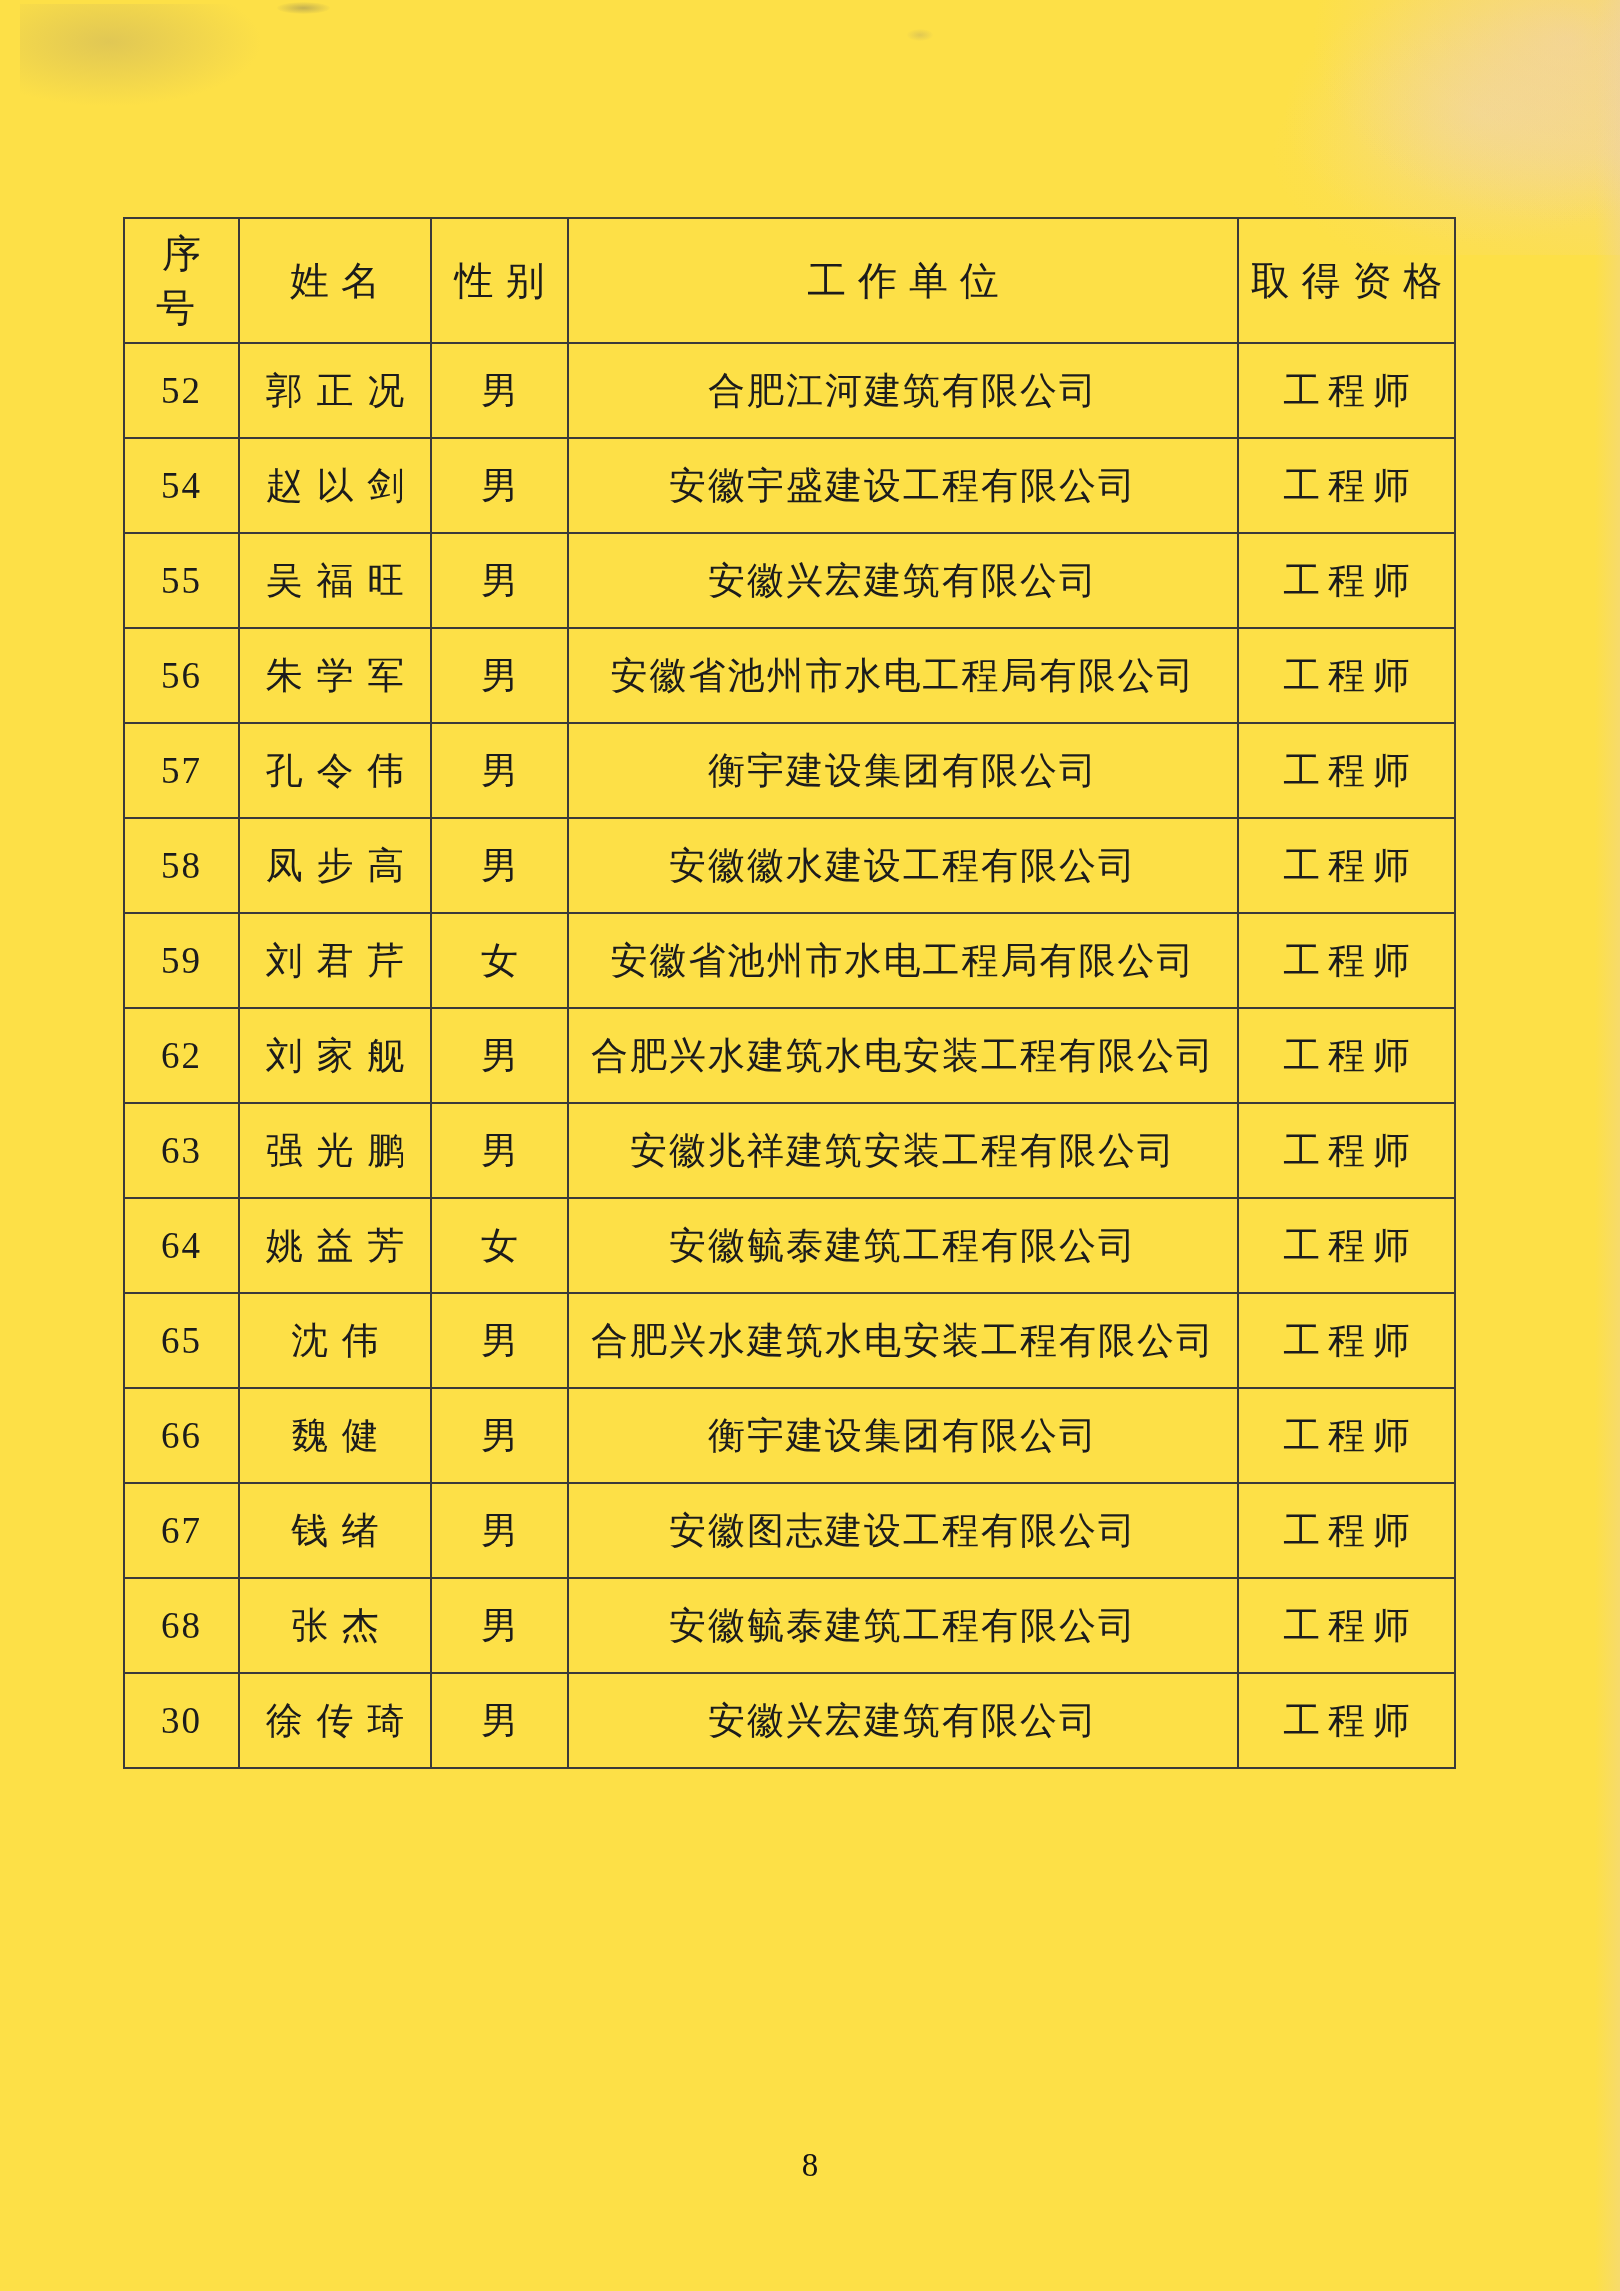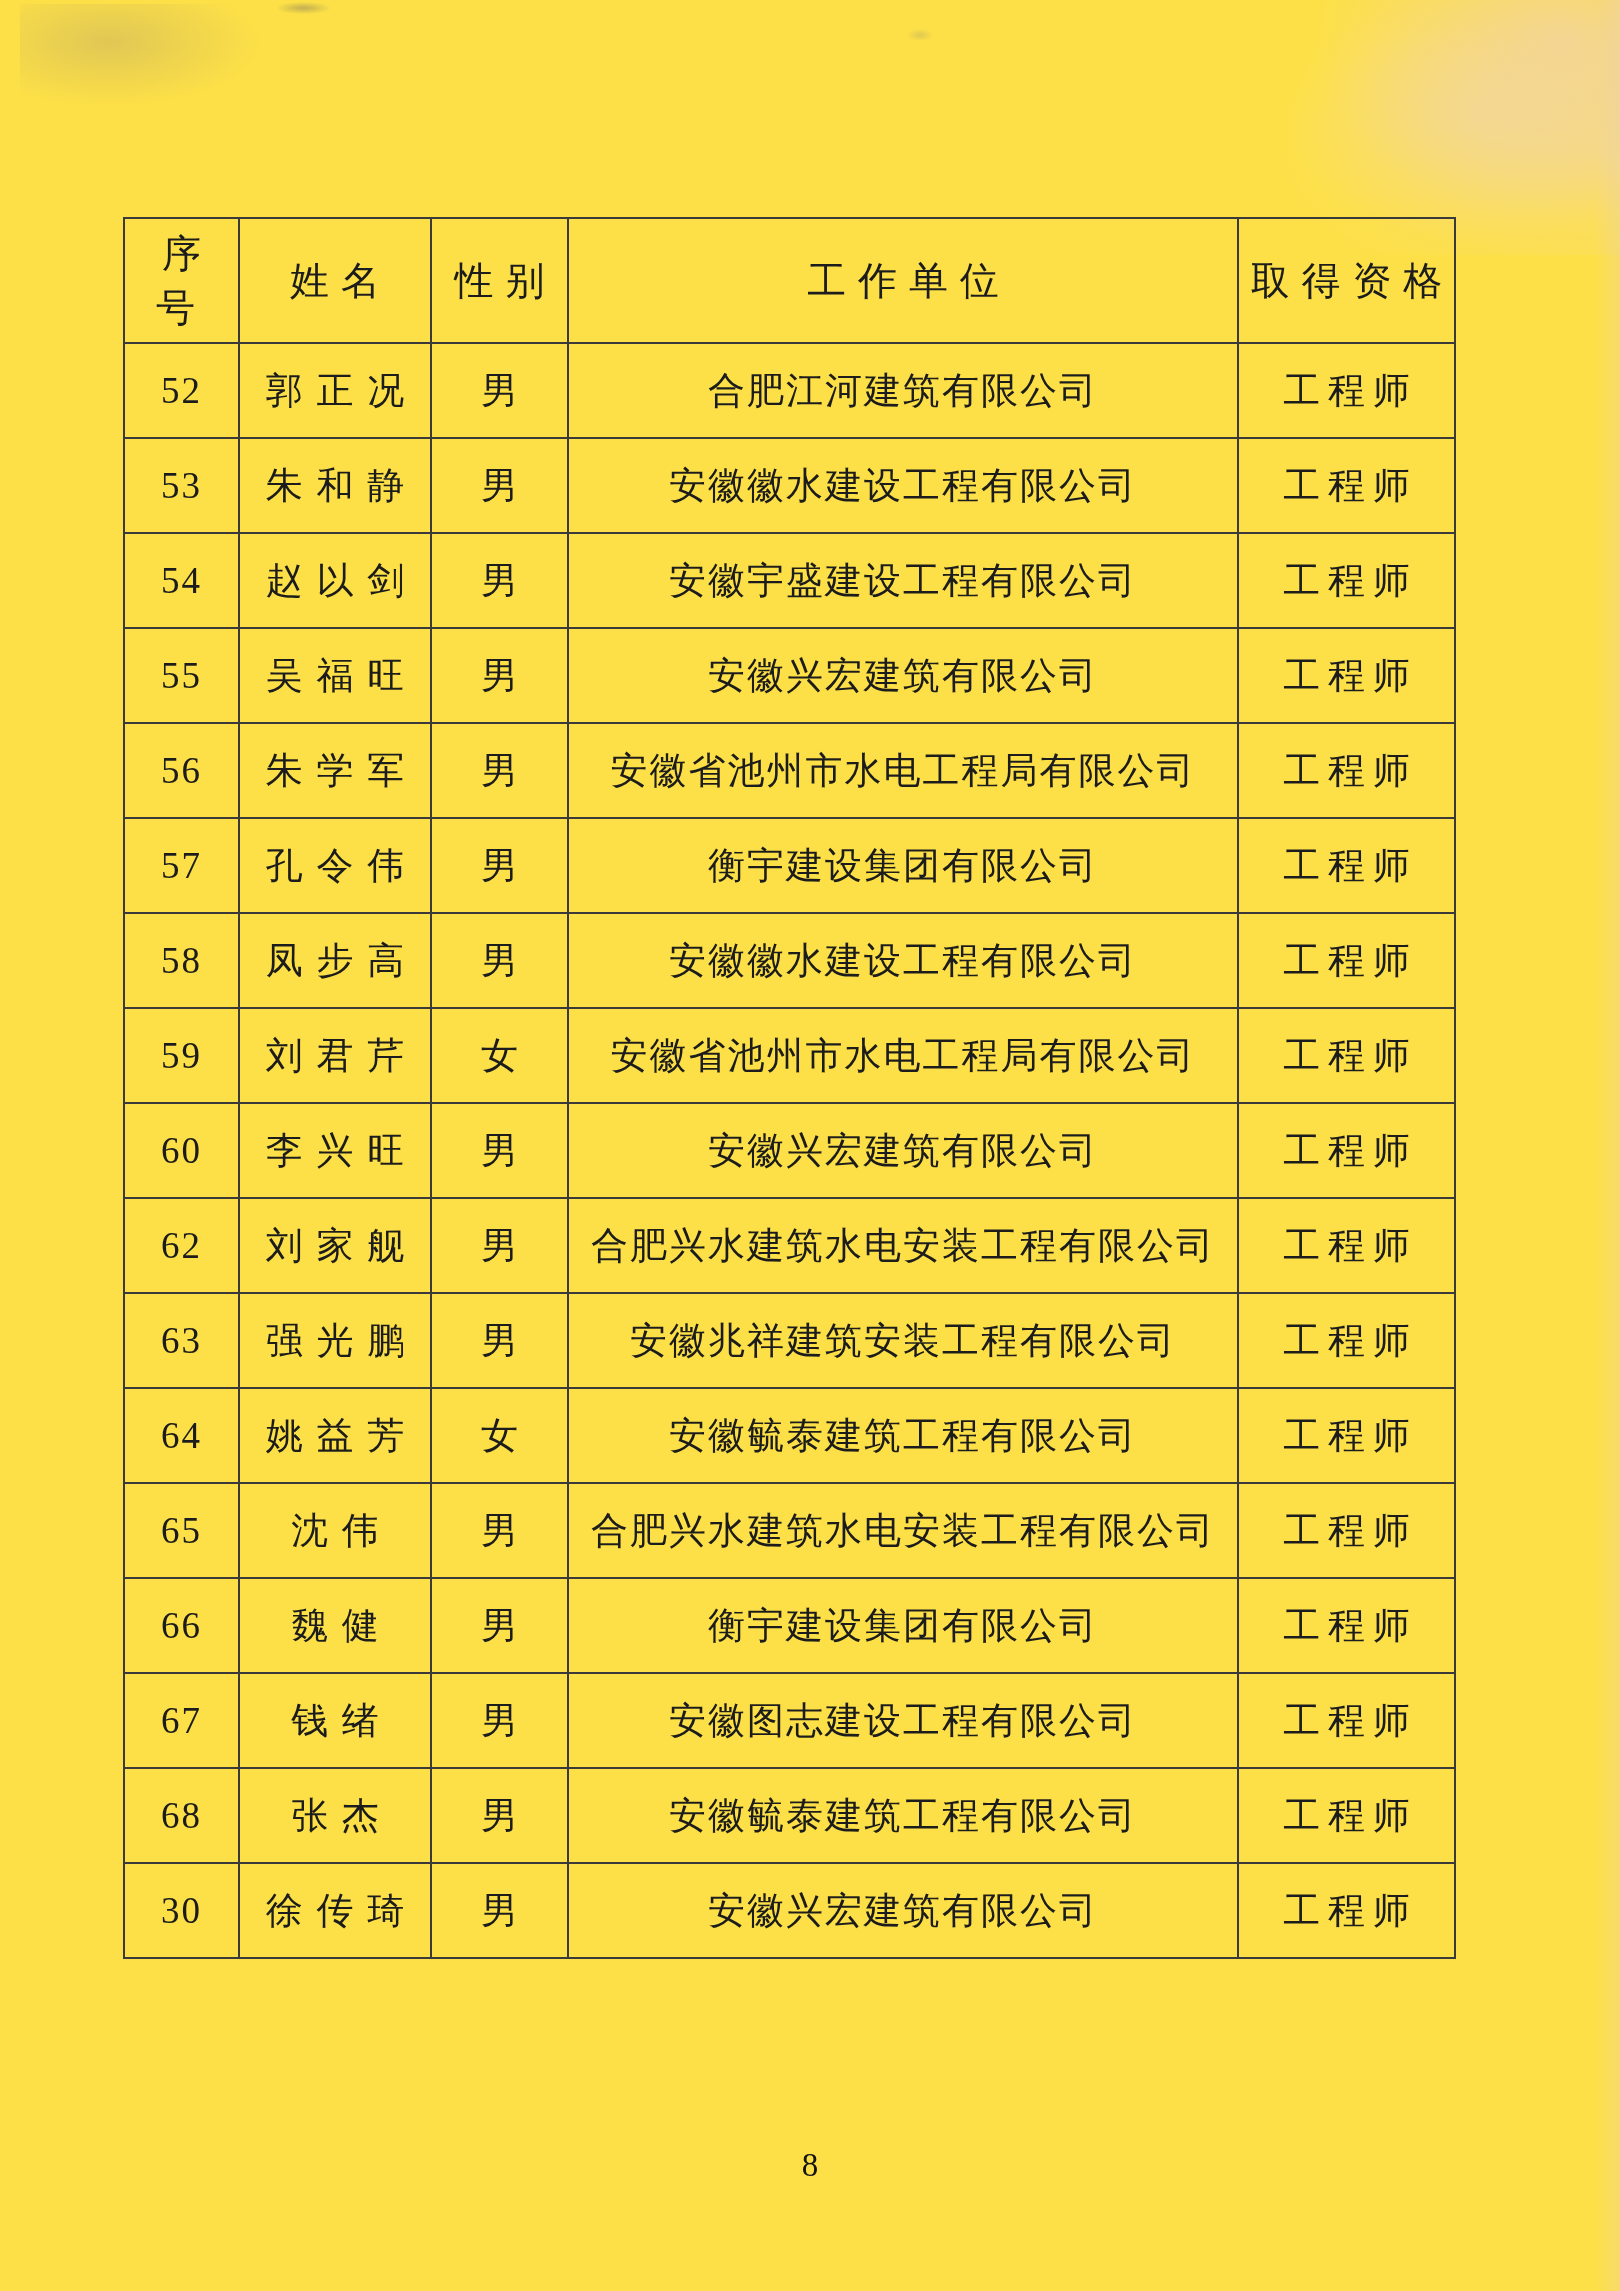--- a/index.html
+++ b/index.html
@@ -105,27 +105,20 @@
     <tbody>
 
     <tr>
         <td class="cell-serial">52</td>
         <td class="cell-name">郭正况</td>
         <td class="cell-gender">男</td>
         <td class="cell-employer">合肥江河建筑有限公司</td>
         <td class="cell-qualification">工程师</td>
       </tr>
         <tr>
-        <td class="cell-serial">53</td>
-        <td class="cell-name">朱和静</td>
-        <td class="cell-gender">男</td>
-        <td class="cell-employer">安徽徽水建设工程有限公司</td>
-        <td class="cell-qualification">工程师</td>
-      </tr>
-        <tr>
         <td class="cell-serial">54</td>
         <td class="cell-name">赵以剑</td>
         <td class="cell-gender">男</td>
         <td class="cell-employer">安徽宇盛建设工程有限公司</td>
         <td class="cell-qualification">工程师</td>
       </tr>
         <tr>
         <td class="cell-serial">55</td>
         <td class="cell-name">吴福旺</td>
         <td class="cell-gender">男</td>
@@ -154,27 +147,20 @@
         <td class="cell-qualification">工程师</td>
       </tr>
         <tr>
         <td class="cell-serial">59</td>
         <td class="cell-name">刘君芹</td>
         <td class="cell-gender">女</td>
         <td class="cell-employer">安徽省池州市水电工程局有限公司</td>
         <td class="cell-qualification">工程师</td>
       </tr>
         <tr>
-        <td class="cell-serial">60</td>
-        <td class="cell-name">李兴旺</td>
-        <td class="cell-gender">男</td>
-        <td class="cell-employer">安徽兴宏建筑有限公司</td>
-        <td class="cell-qualification">工程师</td>
-      </tr>
-        <tr>
         <td class="cell-serial">62</td>
         <td class="cell-name">刘家舰</td>
         <td class="cell-gender">男</td>
         <td class="cell-employer">合肥兴水建筑水电安装工程有限公司</td>
         <td class="cell-qualification">工程师</td>
       </tr>
         <tr>
         <td class="cell-serial">63</td>
         <td class="cell-name">强光鹏</td>
         <td class="cell-gender">男</td>

